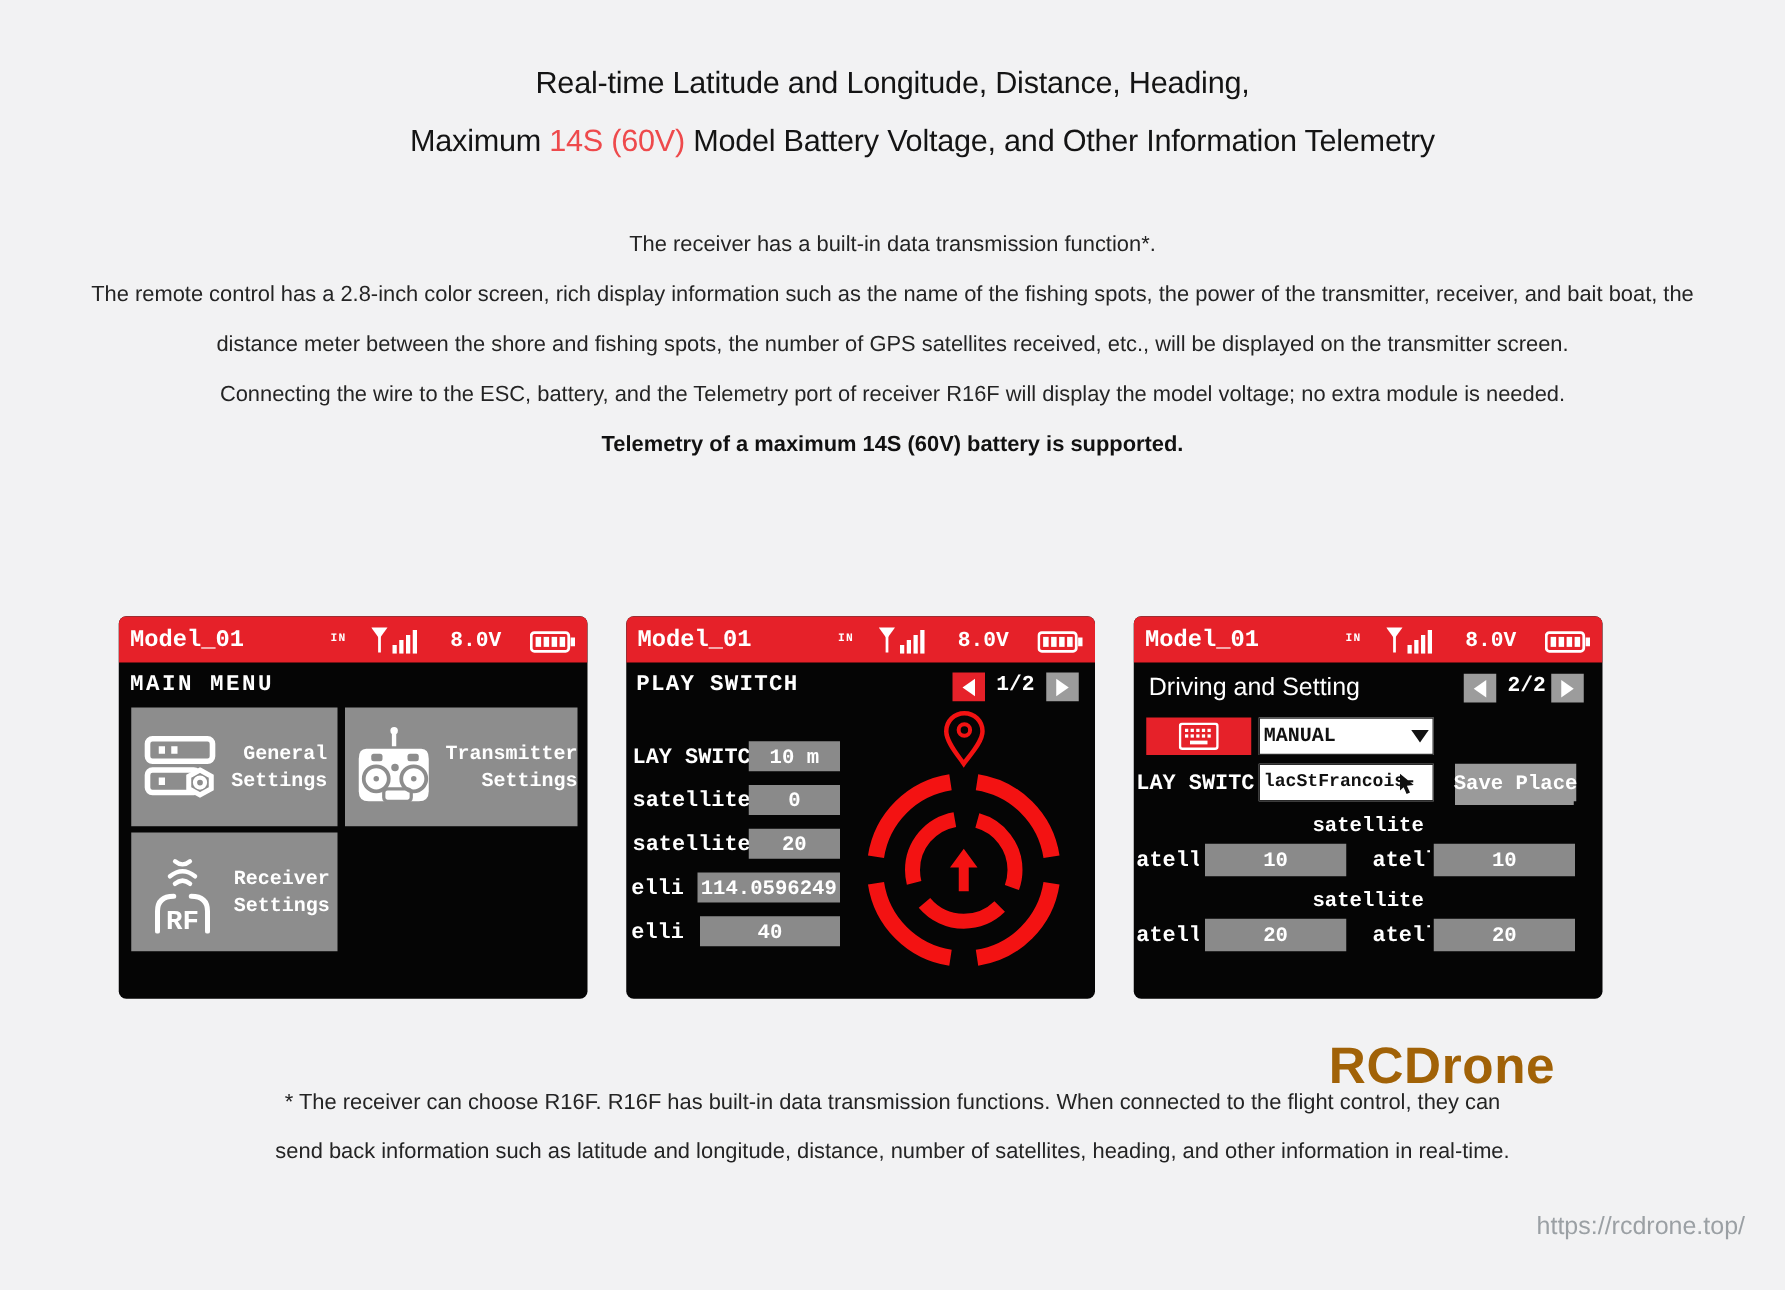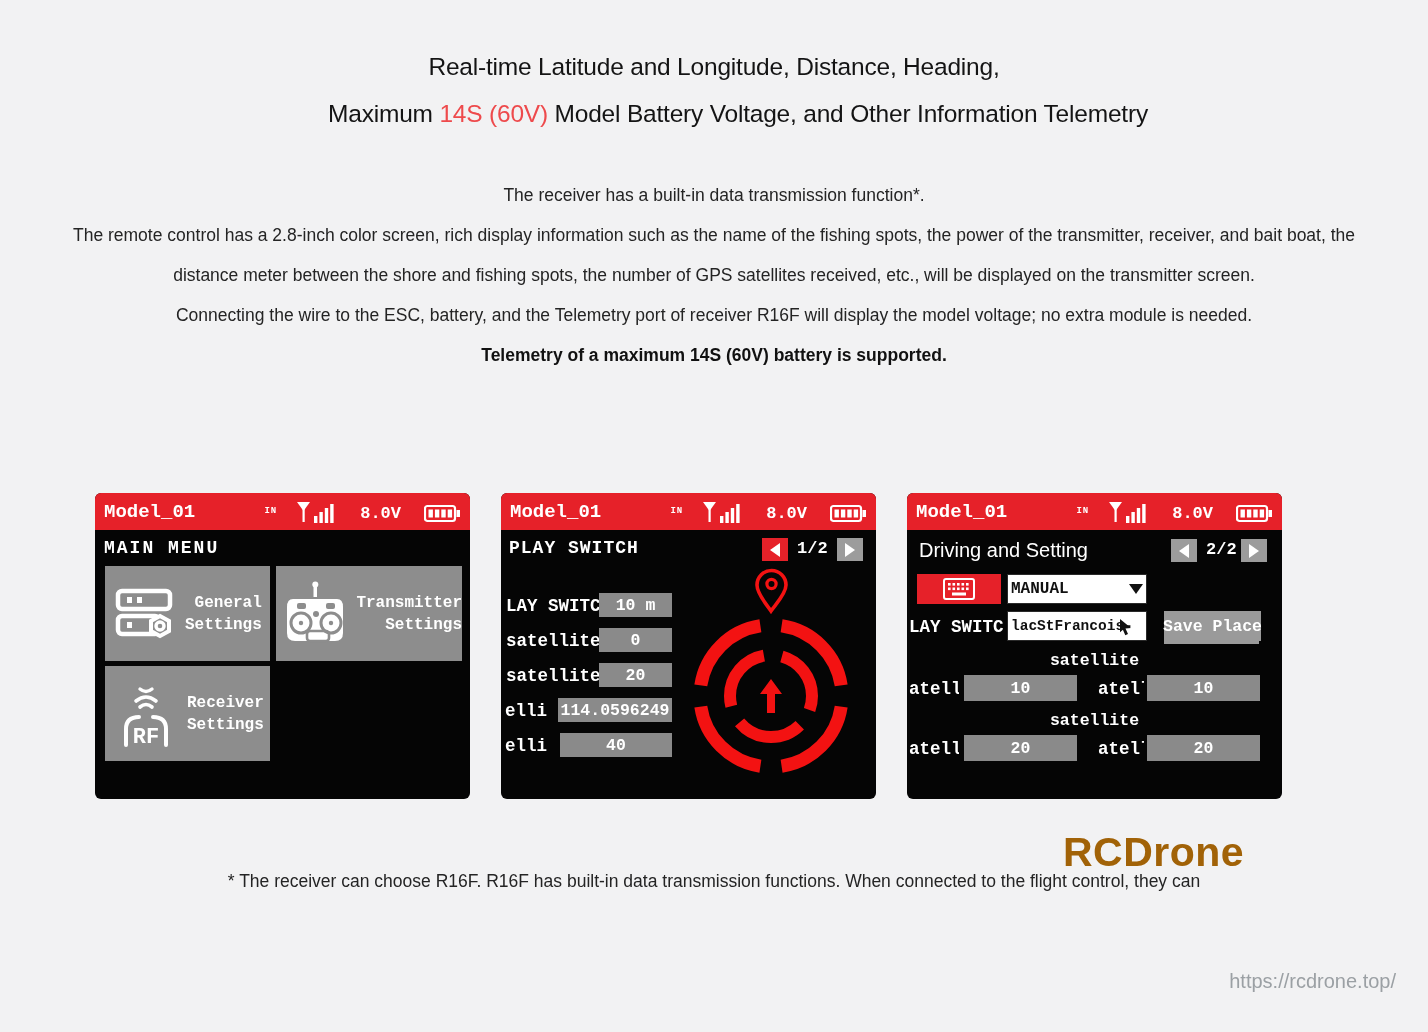--- a/index.html
+++ b/index.html
@@ -286,16 +286,17 @@
       <div class="scr-label clip-label" style="left:2px; top:246px; width:50px;">atell</div>
       <div class="vbox" style="left:57px; top:242px; width:113px; height:26px;">20</div>
       <div class="scr-label clip-label" style="left:191px; top:246px; width:46px;">atell</div>
       <div class="vbox" style="left:240px; top:242px; width:113px; height:26px;">20</div>
     </div>
   </div>
 
   <div class="watermark">RCDrone</div>
   <div class="footnote">
     <div>* The receiver can choose R16F. R16F has built-in data transmission functions. When connected to the flight control, they can</div>
+    <div>send back information such as latitude and longitude, distance, number of satellites, heading, and other information in real-time.</div>
   </div>
   <div class="url">https://rcdrone.top/</div>
 
 </div>
 
 </body></html>

